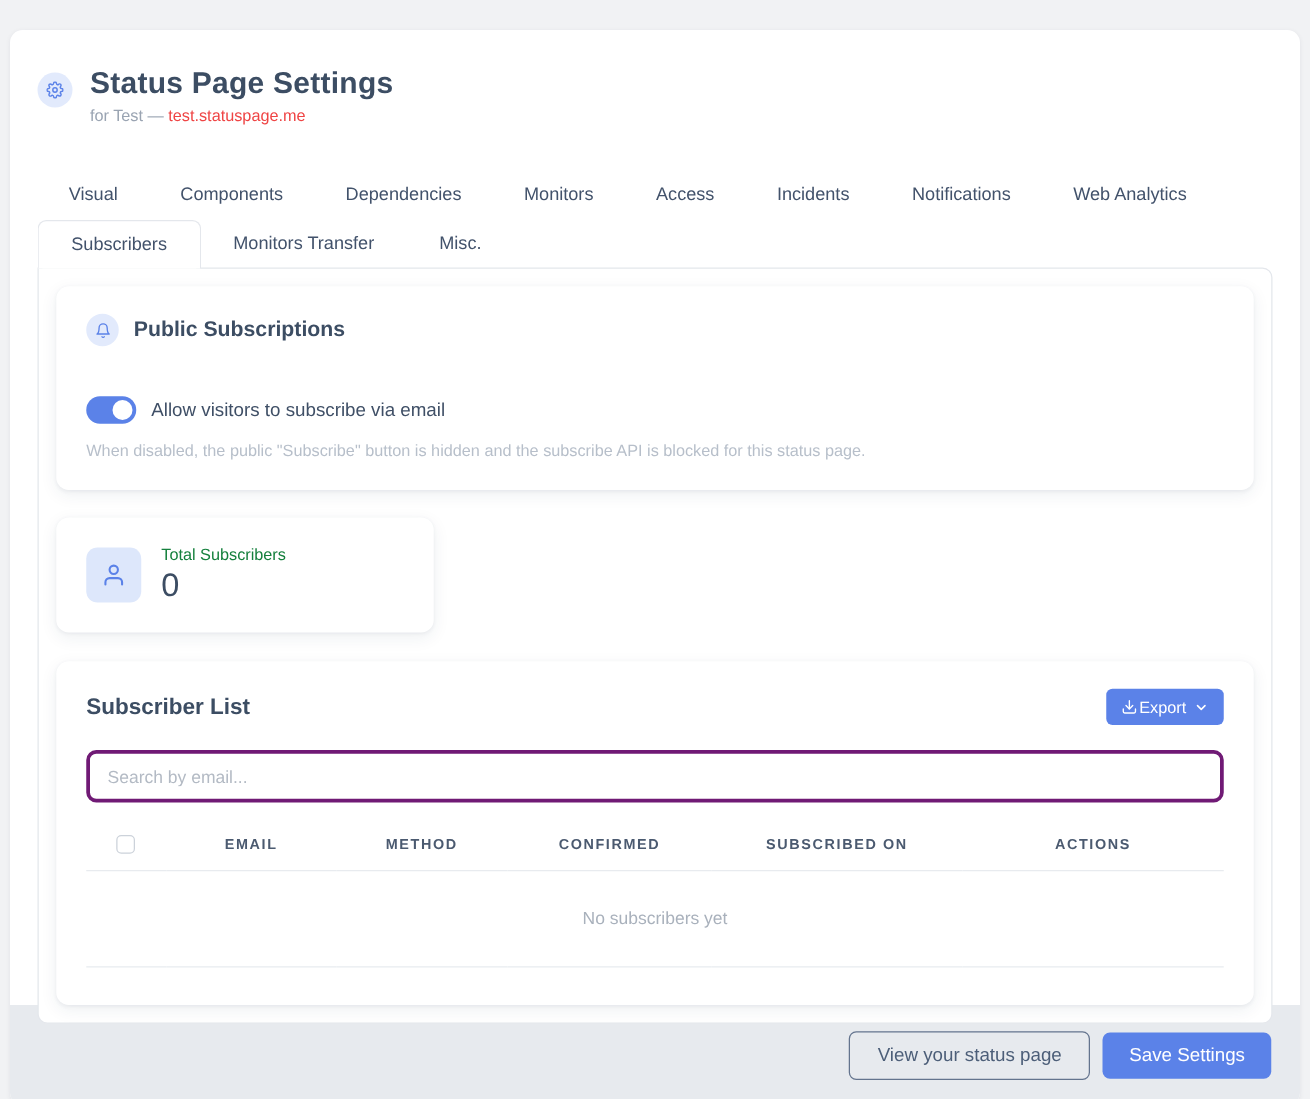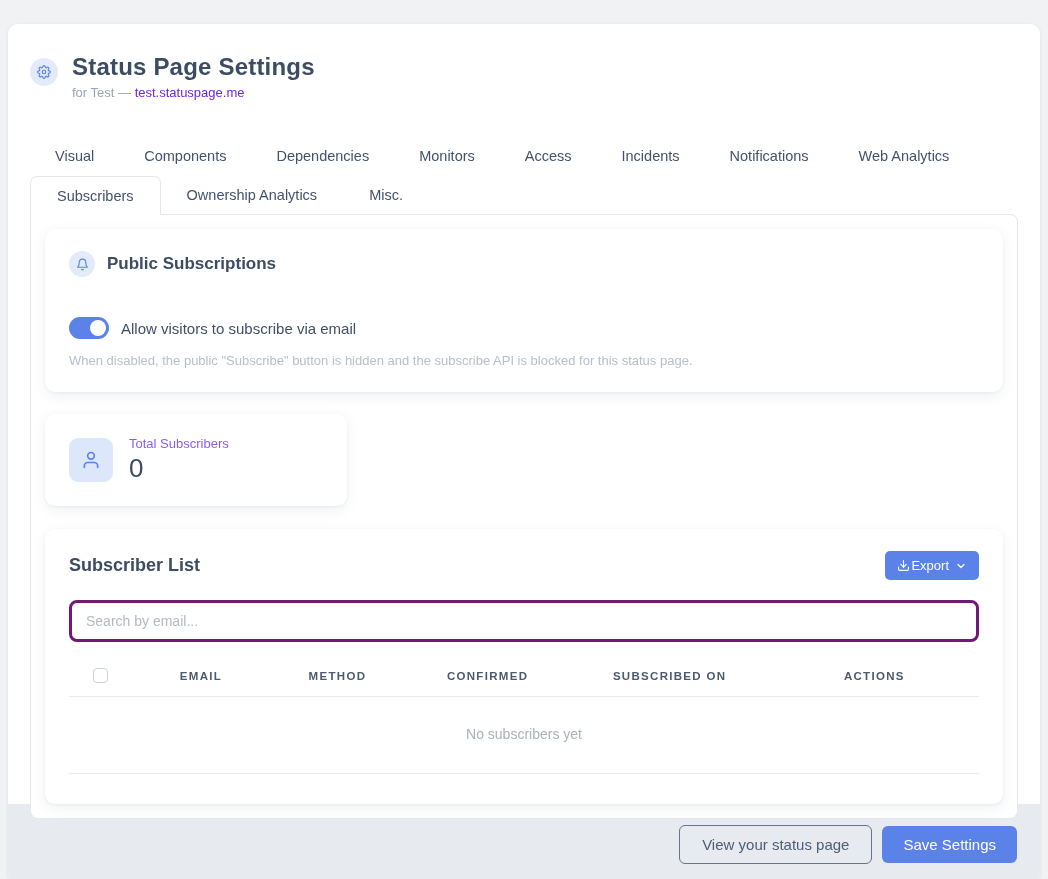--- a/index.html
+++ b/index.html
@@ -29,21 +29,21 @@
     flex: 0 0 28px; margin-top: 6px;
   }
   .page-title {
     font-size: 24px; font-weight: 600; color: #3c4d63;
     letter-spacing: .2px; line-height: 30px;
   }
   .page-subtitle {
     font-size: 13px; color: #9aa4b2; margin-top: 3px;
   }
   .page-subtitle a {
-    color: #6d28d9; text-decoration: none; font-weight: 500;
+    color: #ef4444; text-decoration: none; font-weight: 500;
   }
   
   .tabs-row1 {
     display: flex; padding: 0 22px; margin-top: 38px;
   }
   .tab {
     padding: 10px 25px; font-size: 14.5px; color: #42526b;
     cursor: pointer; white-space: nowrap;
   }
   .tabs-row2 {
@@ -100,21 +100,21 @@
   .stat-card {
     width: 302px; padding: 22px 24px; margin-bottom: 23px;
     display: flex; align-items: center; gap: 16px;
   }
   .icon-square {
     width: 44px; height: 44px; border-radius: 9px;
     background: #dde7fb; color: #5b82e8;
     display: flex; align-items: center; justify-content: center;
     flex: 0 0 44px;
   }
-  .stat-label { font-size: 13px; color: #8b5cf6; }
+  .stat-label { font-size: 13px; color: #15803d; }
   .stat-value { font-size: 26px; font-weight: 500; color: #3c4d63; margin-top: 2px; }
   
   .list-card { padding: 22px 24px 30px; }
   .list-header { display: flex; align-items: center; justify-content: space-between; }
   .list-title { font-size: 18px; font-weight: 700; color: #3c4d63; }
   .export-btn {
     background: #5b82e8; color: #fff; border: none; border-radius: 5px;
     font-size: 13px; font-family: inherit;
     padding: 7px 12px; cursor: pointer;
     display: flex; align-items: center; gap: 1px;
@@ -194,21 +194,21 @@
     <div class="tab">Dependencies</div>
     <div class="tab">Monitors</div>
     <div class="tab">Access</div>
     <div class="tab">Incidents</div>
     <div class="tab">Notifications</div>
     <div class="tab">Web Analytics</div>
   </div>
 
   <div class="tabs-row2">
     <div class="tab2 active">Subscribers</div>
-    <div class="tab2">Ownership Analytics</div>
+    <div class="tab2">Monitors Transfer</div>
     <div class="tab2">Misc.</div>
   </div>
 
   <div class="tab-panel">
 
     <div class="card pub-card">
       <div class="card-title-row">
         <div class="icon-circle">
           <span>
             <svg width="13" height="13" viewBox="0 0 24 24" fill="none" stroke="currentColor" stroke-width="2" stroke-linecap="round" stroke-linejoin="round">

